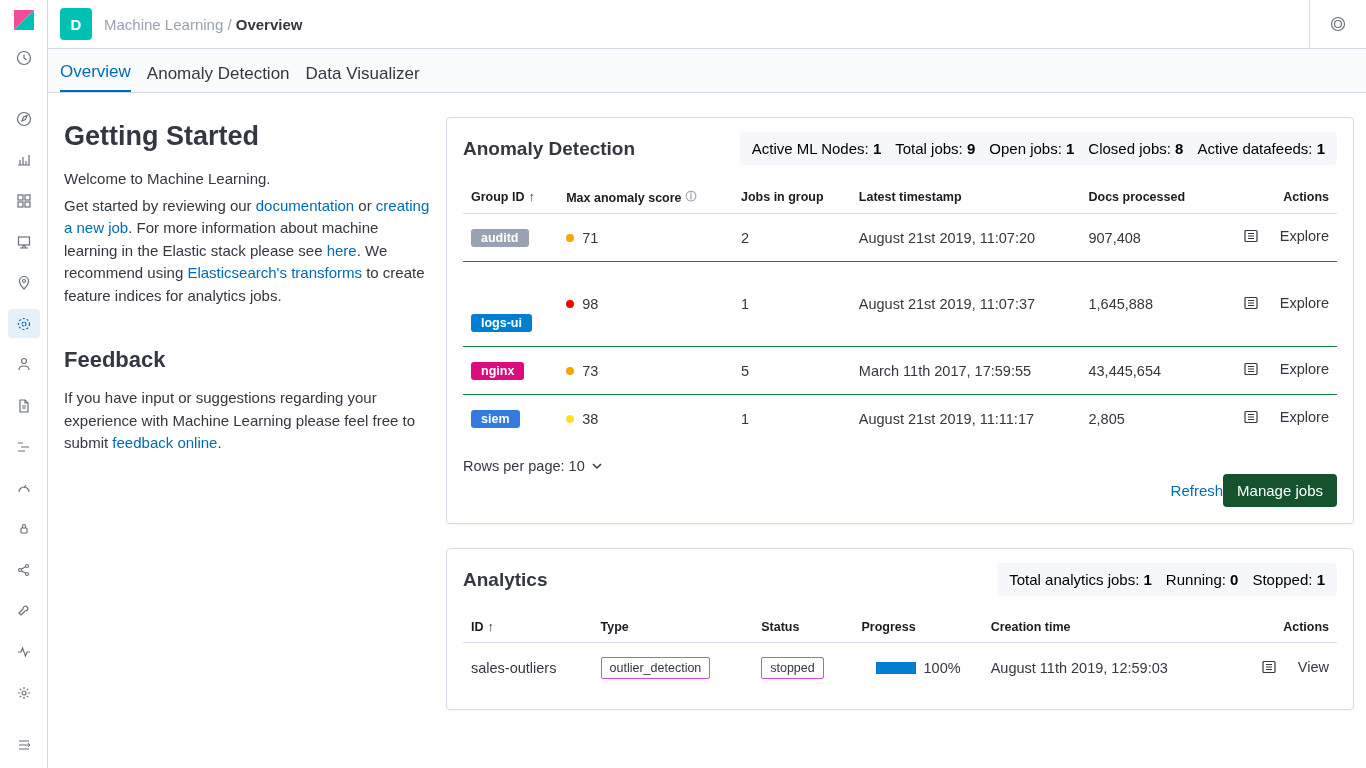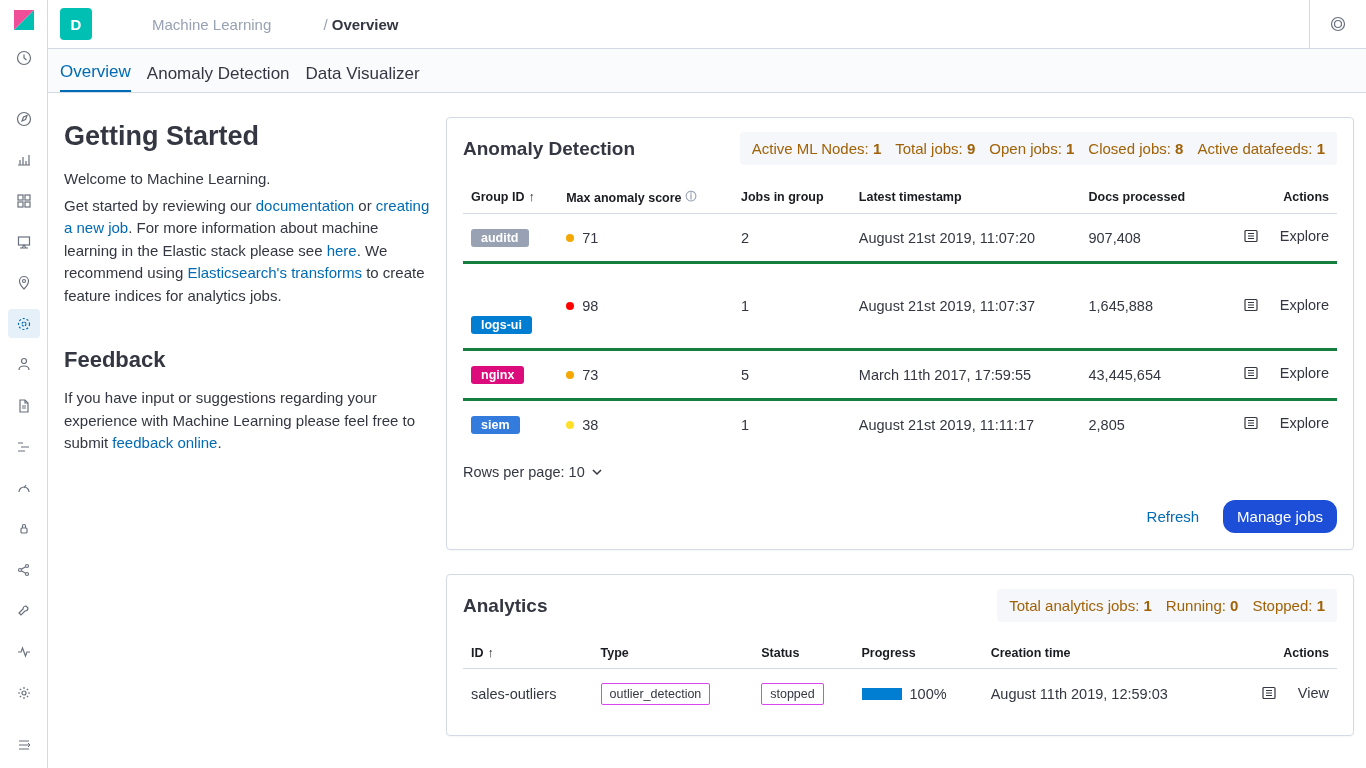--- a/index.html
+++ b/index.html
@@ -13,21 +13,21 @@
   .navicon.active { background: #e6f0f8; color:#006bb4; }
   .navicon svg { width: 16px; height: 16px; }
   .navrail-spacer { flex: 1; }
   .navrail-bottom { margin-bottom: 8px; }
 
   
   .main { flex: 1; display: flex; flex-direction: column; }
   .header { height: 49px; border-bottom: 1px solid #d3dae6; display: flex; align-items: center; padding: 0 12px; gap: 12px; }
   .space-badge { width: 32px; height: 32px; background: #00bfb3; color:#fff; font-weight:700; border-radius:4px; display:flex; align-items:center; justify-content:center; font-size:15px; }
   .breadcrumbs { color:#69707d; font-size:15px; }
-  .breadcrumbs .crumb-dim { color:#98a2b3;margin-left:48px; }
+  .breadcrumbs .crumb-dim { color:#98a2b3; }
   .breadcrumbs .crumb-current { color:#343741; font-weight:700; }
   .header-spacer { flex:1; }
   .header-right { border-left: 1px solid #d3dae6; padding-left:12px; height:100%; display:flex; align-items:center; }
 
   
   .tabbar { border-bottom: 1px solid #d3dae6; height:44px; display:flex; align-items:flex-end; padding: 0 12px; gap:16px; background:#fafbfd; }
   .tab { font-size:17px; padding: 8px 0; color:#343741; cursor:pointer; }
   .tab.active { color:#006bb4; border-bottom: 2px solid #006bb4; font-weight:400; }
 
   
@@ -35,52 +35,52 @@
   .left-col { width: 370px; padding-left:4px; }
   .left-col h1 { font-size:27px; font-weight:700; margin-bottom:16px; margin-top:4px; }
   .left-col h2 { font-size:22px; font-weight:700; margin-top:40px; margin-bottom:14px; }
   .left-col p { font-size:15px; line-height:1.5; margin-bottom:4px; }
   .left-col a { color:#006bb4; text-decoration:none; }
 
   .right-col { flex:1; display:flex; flex-direction:column; gap:24px; }
   .panel { border:1px solid #d3dae6; border-radius:4px; padding:14px 16px 16px 16px; box-shadow: 0 1px 2px rgba(0,0,0,0.04); }
   .panel-head { display:flex; align-items:center; gap:16px; margin-bottom:16px; }
   .panel-title { font-size:19px; font-weight:700; }
-  .stats { margin-left:auto; background:#f5f7fa; border-radius:4px; padding:8px 12px; display:flex; gap:14px; font-size:15px; color:#a16207; }
+  .stats { margin-left:auto; background:#f5f7fa; border-radius:4px; padding:8px 12px; display:flex; gap:14px; font-size:15px; color:#000000; }
   .stats b { font-weight:700; }
 
   table { width:100%; border-collapse:collapse; }
   th { text-align:left; font-size:12.5px; font-weight:600; color:#1a1c21; padding:8px 8px; border-bottom:1px solid #d3dae6; white-space:nowrap; }
   th:last-child, td.actions-cell { text-align:right; }
-  td { padding:14px 8px; border-bottom:3px solid #15803d; font-size:14.5px; vertical-align:middle; }
+  td { padding:14px 8px; border-bottom:1px solid #15803d; font-size:14.5px; vertical-align:middle; }
   tr:last-child td { border-bottom:none; }
   .sorticon { display:inline-block; margin-left:4px; }
 
   .badge { display:inline-block; padding:2px 10px; border-radius:3px; color:#fff; font-size:12.5px; font-weight:600; }
   .badge-gray { background:#98a2b3; }
   .badge-blue { background:#017dd1;margin-top:38px; }
   .badge-pink { background:#dd0c7c; }
   .badge-blue2 { background:#337cde; }
 
   .dot { display:inline-block; width:8px; height:8px; border-radius:50%; margin-right:8px; vertical-align:1px; }
   .dot-orange { background:#f5a700; }
   .dot-red { background:#ff0000; }
   .dot-yellow { background:#ffdf2a; }
 
   .action-link { display:inline-flex; align-items:center; gap:21px; color:#343741; cursor:pointer; }
   .action-link svg { width:16px; height:16px; }
 
   .rowsper { display:flex; align-items:center; gap:6px; color:#343741; font-size:14.5px; margin-top:16px; cursor:pointer; }
-  .panel-footer { display:flex; justify-content:flex-end; gap:24px; margin-top:20px; align-items:center; }
+  .panel-footer { display:flex; justify-content:flex-end; gap:0; align-items:center; }
   .btn-link { color:#006bb4; font-size:15px; cursor:pointer; }
-  .btn-fill { background:#1d4ed8; color:#fff; padding:8px 14px; border-radius:12px; font-size:15px; cursor:pointer; border:none; }
+  .btn-fill { background:#14532d; color:#fff; padding:8px 14px; border-radius:4px; font-size:15px; cursor:pointer; border:none; }
 
   .type-pill, .status-pill { border:1px solid #d946ef; border-radius:2px; padding:3px 8px; font-size:12.5px; color:#343741; display:inline-block; }
 
-  .progress-wrap { display:flex; align-items:center; gap:8px; }
+  .progress-wrap { display:flex; align-items:center; gap:8px;justify-content:center; }
   .progress-bar { width:40px; height:12px; background:#017dd1; }
 
   .info-icon { color:#98a2b3; font-size:11px; margin-left:4px; vertical-align:2px; }
 </style>
 </head>
 <body>
 
 <div class="app">
 
   <div class="navrail">

